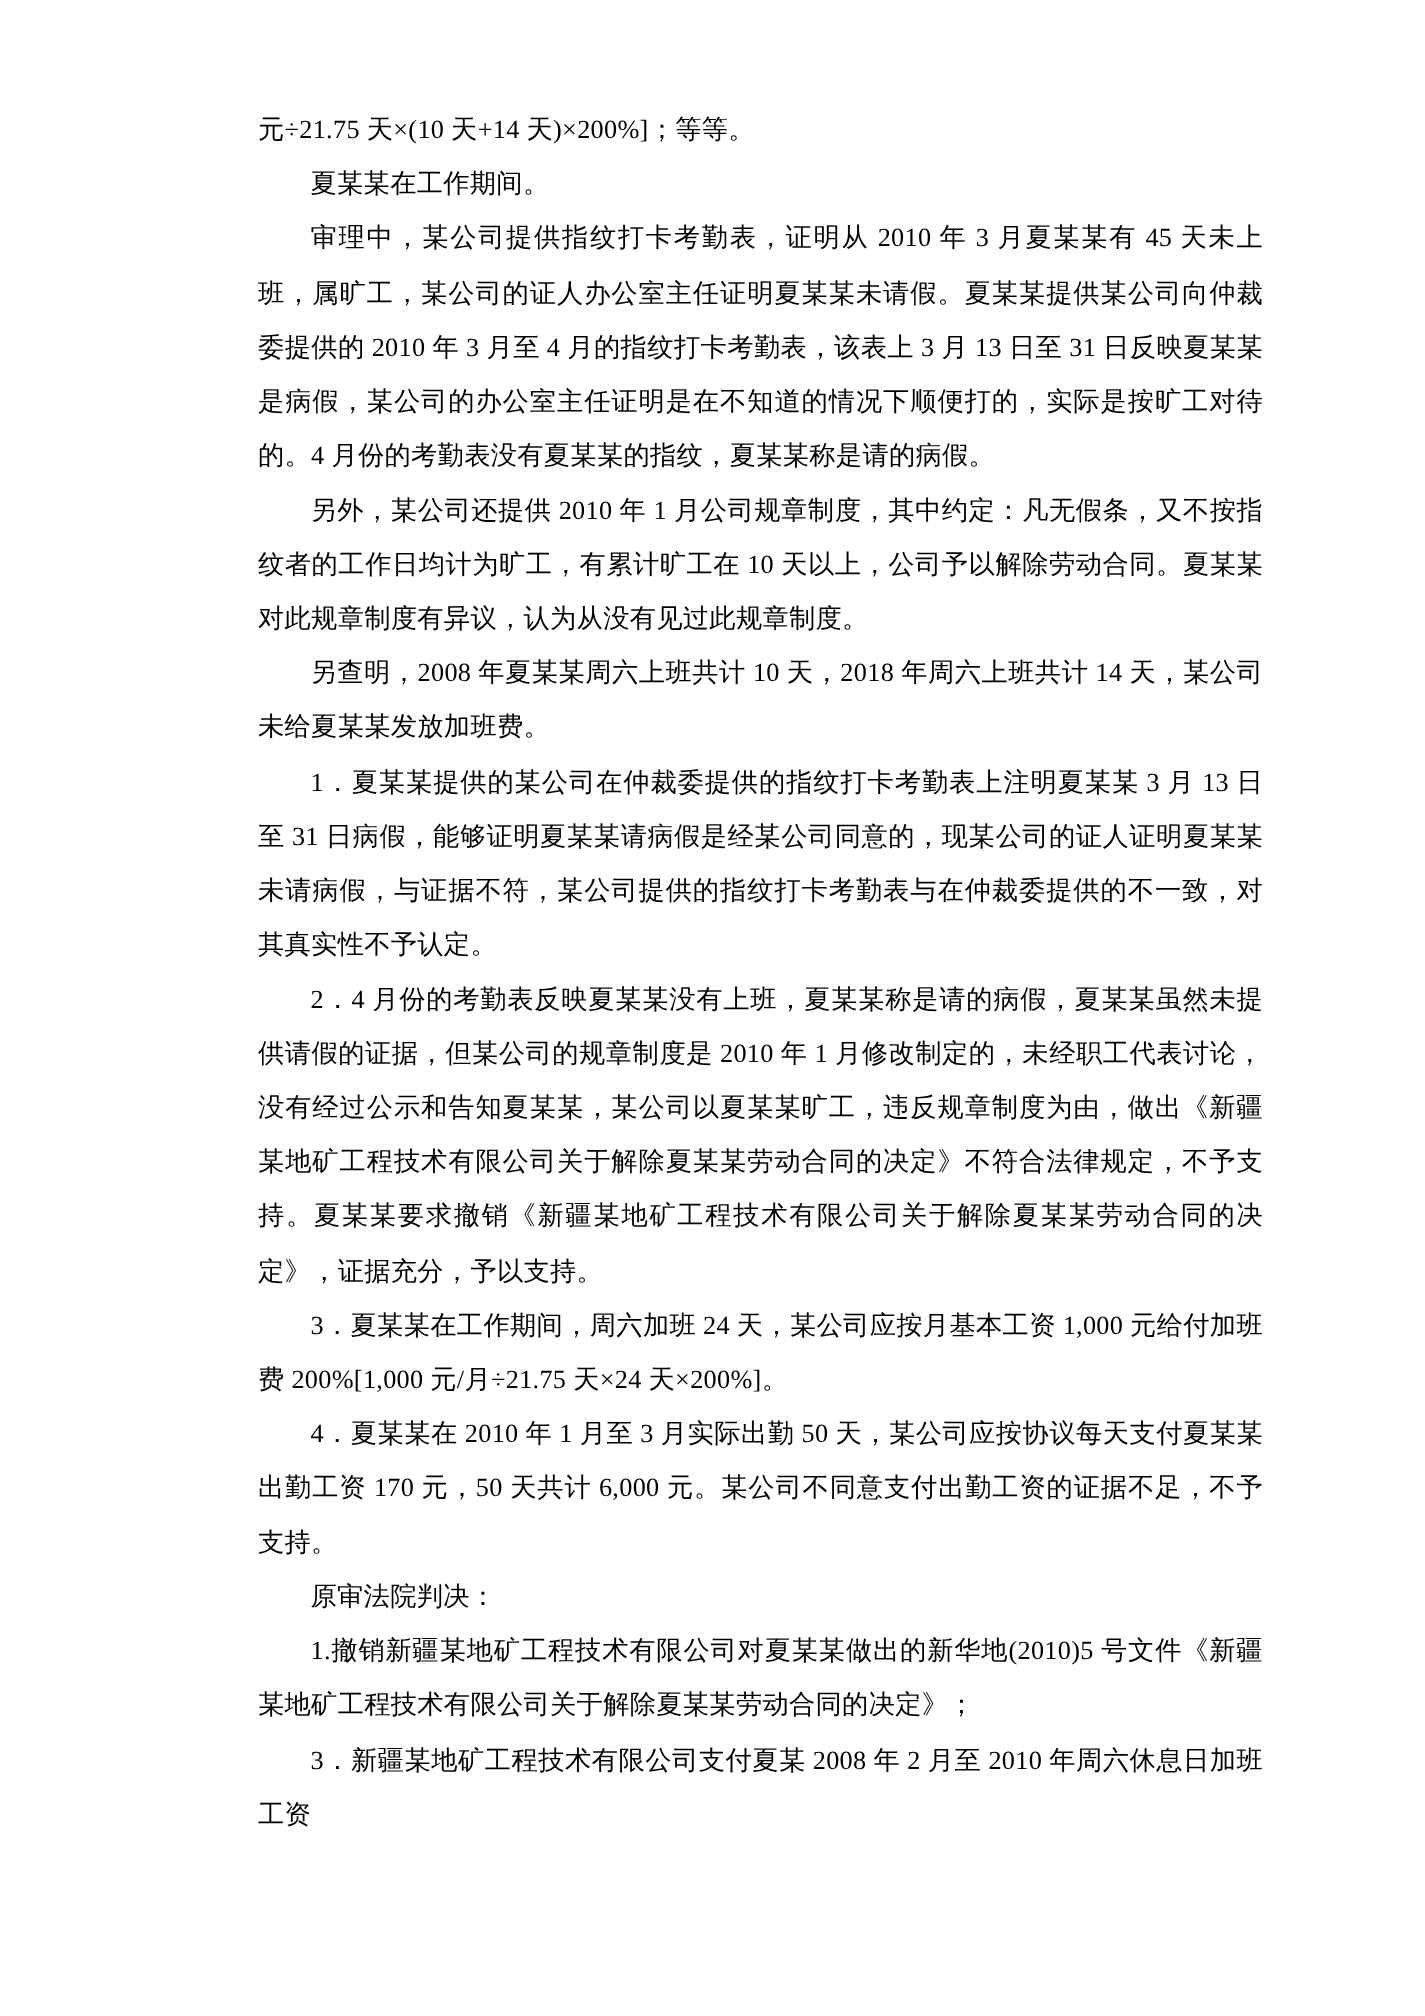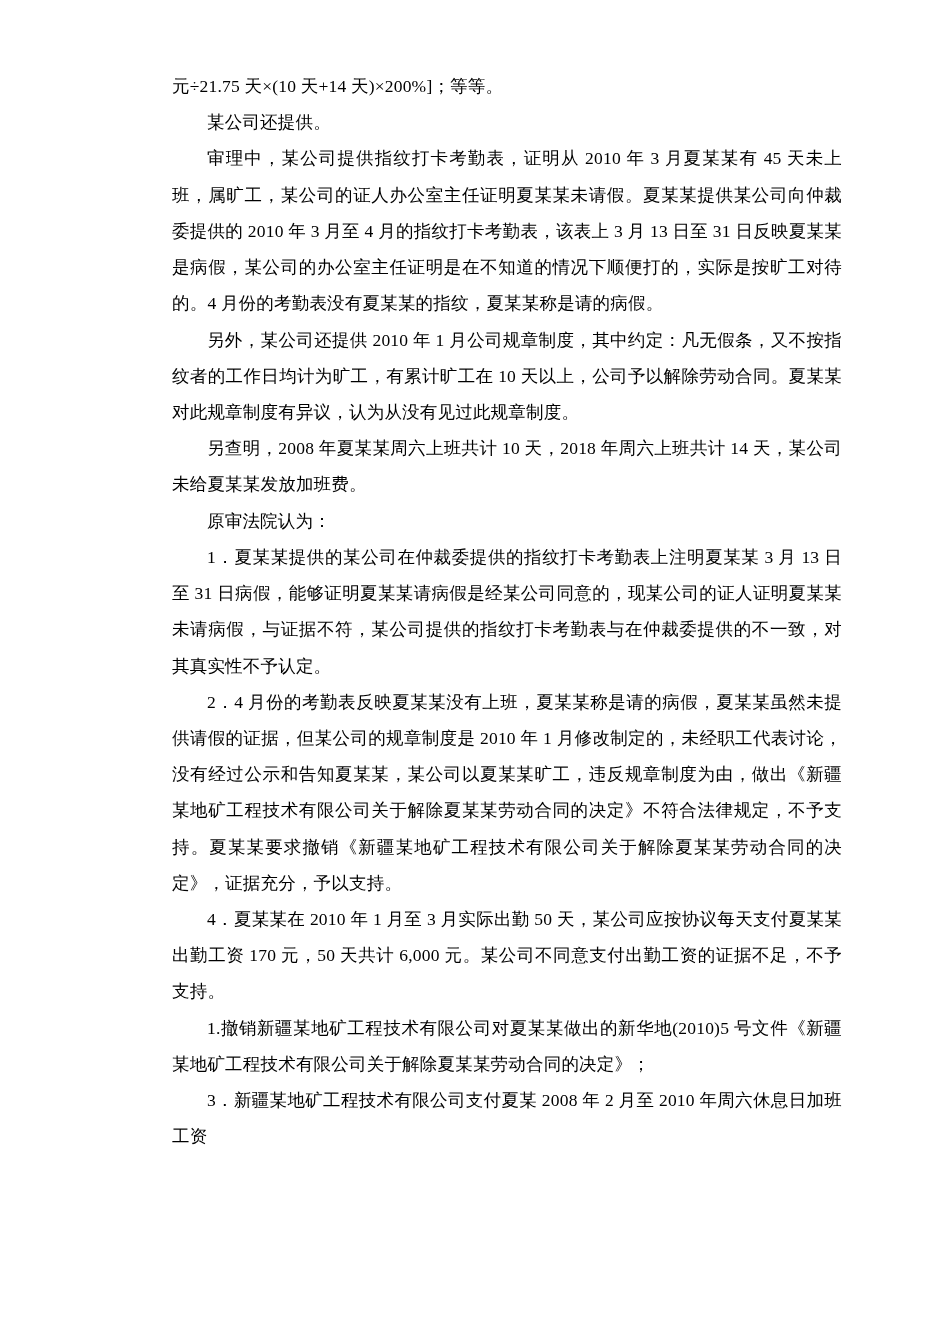--- a/index.html
+++ b/index.html
@@ -37,24 +37,25 @@
   .para.noindent {
     text-indent: 0;
   }
 </style>
 </head>
 <body>
 
 <div class="page">
   <div class="doc-body">
     <p class="para noindent">元÷21.75 天×(10 天+14 天)×200%]；等等。</p>
-    <p class="para">某公司还提供。</p>
+    <p class="para">夏某某在工作期间。</p>
     <p class="para">审理中，某公司提供指纹打卡考勤表，证明从 2010 年 3 月夏某某有 45 天未上班，属旷工，某公司的证人办公室主任证明夏某某未请假。夏某某提供某公司向仲裁委提供的 2010 年 3 月至 4 月的指纹打卡考勤表，该表上 3 月 13 日至 31 日反映夏某某是病假，某公司的办公室主任证明是在不知道的情况下顺便打的，实际是按旷工对待的。4 月份的考勤表没有夏某某的指纹，夏某某称是请的病假。</p>
     <p class="para">另外，某公司还提供 2010 年 1 月公司规章制度，其中约定：凡无假条，又不按指纹者的工作日均计为旷工，有累计旷工在 10 天以上，公司予以解除劳动合同。夏某某对此规章制度有异议，认为从没有见过此规章制度。</p>
     <p class="para">另查明，2008 年夏某某周六上班共计 10 天，2018 年周六上班共计 14 天，某公司未给夏某某发放加班费。</p>
-    <p class="para">原审法院认为：</p>
     <p class="para">1．夏某某提供的某公司在仲裁委提供的指纹打卡考勤表上注明夏某某 3 月 13 日至 31 日病假，能够证明夏某某请病假是经某公司同意的，现某公司的证人证明夏某某未请病假，与证据不符，某公司提供的指纹打卡考勤表与在仲裁委提供的不一致，对其真实性不予认定。</p>
     <p class="para">2．4 月份的考勤表反映夏某某没有上班，夏某某称是请的病假，夏某某虽然未提供请假的证据，但某公司的规章制度是 2010 年 1 月修改制定的，未经职工代表讨论，没有经过公示和告知夏某某，某公司以夏某某旷工，违反规章制度为由，做出《新疆某地矿工程技术有限公司关于解除夏某某劳动合同的决定》不符合法律规定，不予支持。夏某某要求撤销《新疆某地矿工程技术有限公司关于解除夏某某劳动合同的决定》，证据充分，予以支持。</p>
+    <p class="para">3．夏某某在工作期间，周六加班 24 天，某公司应按月基本工资 1,000 元给付加班费 200%[1,000 元/月÷21.75 天×24 天×200%]。</p>
     <p class="para">4．夏某某在 2010 年 1 月至 3 月实际出勤 50 天，某公司应按协议每天支付夏某某出勤工资 170 元，50 天共计 6,000 元。某公司不同意支付出勤工资的证据不足，不予支持。</p>
+    <p class="para">原审法院判决：</p>
     <p class="para">1.撤销新疆某地矿工程技术有限公司对夏某某做出的新华地(2010)5 号文件《新疆某地矿工程技术有限公司关于解除夏某某劳动合同的决定》；</p>
     <p class="para">3．新疆某地矿工程技术有限公司支付夏某 2008 年 2 月至 2010 年周六休息日加班工资</p>
   </div>
 </div>
 
 </body></html>

